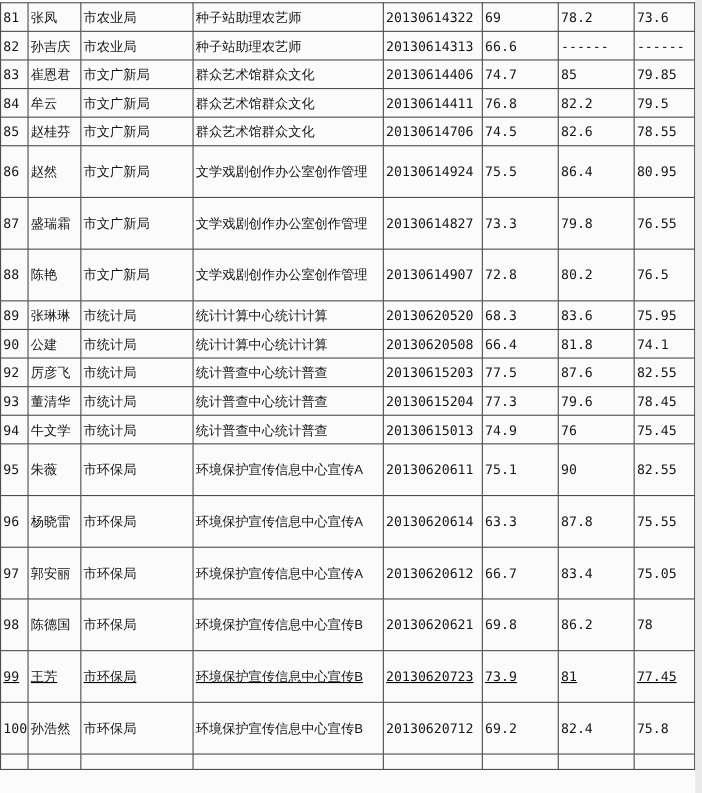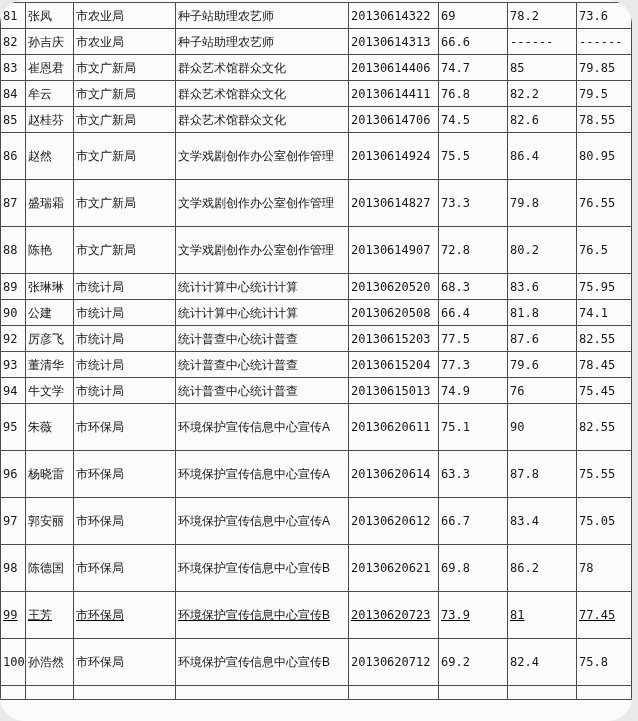--- a/index.html
+++ b/index.html
@@ -12,21 +12,20 @@
     font-family: "Liberation Sans", sans-serif;
   }
   .table-wrap {
     position: absolute;
     top: 0;
     left: 0;
     width: 632px;
     height: 721px;
     background: #fbfbfb;
     overflow: hidden;
-    border-radius: 24px;
   }
   table.results {
     border-collapse: collapse;
     table-layout: fixed;
     width: 631px;
     margin-top: 2px;
   }
   table.results td {
     border: 1px solid #4c4c4c;
     padding: 0 1px 0 2px;

